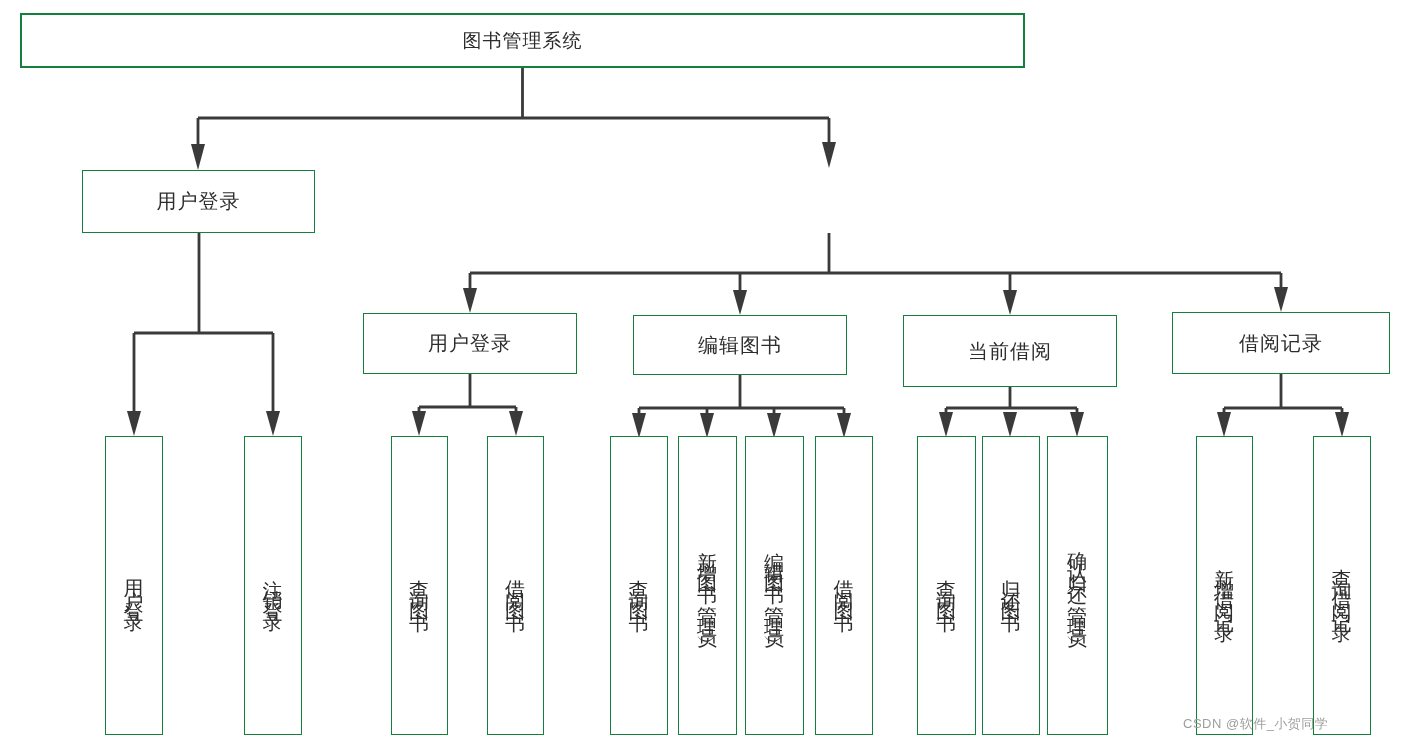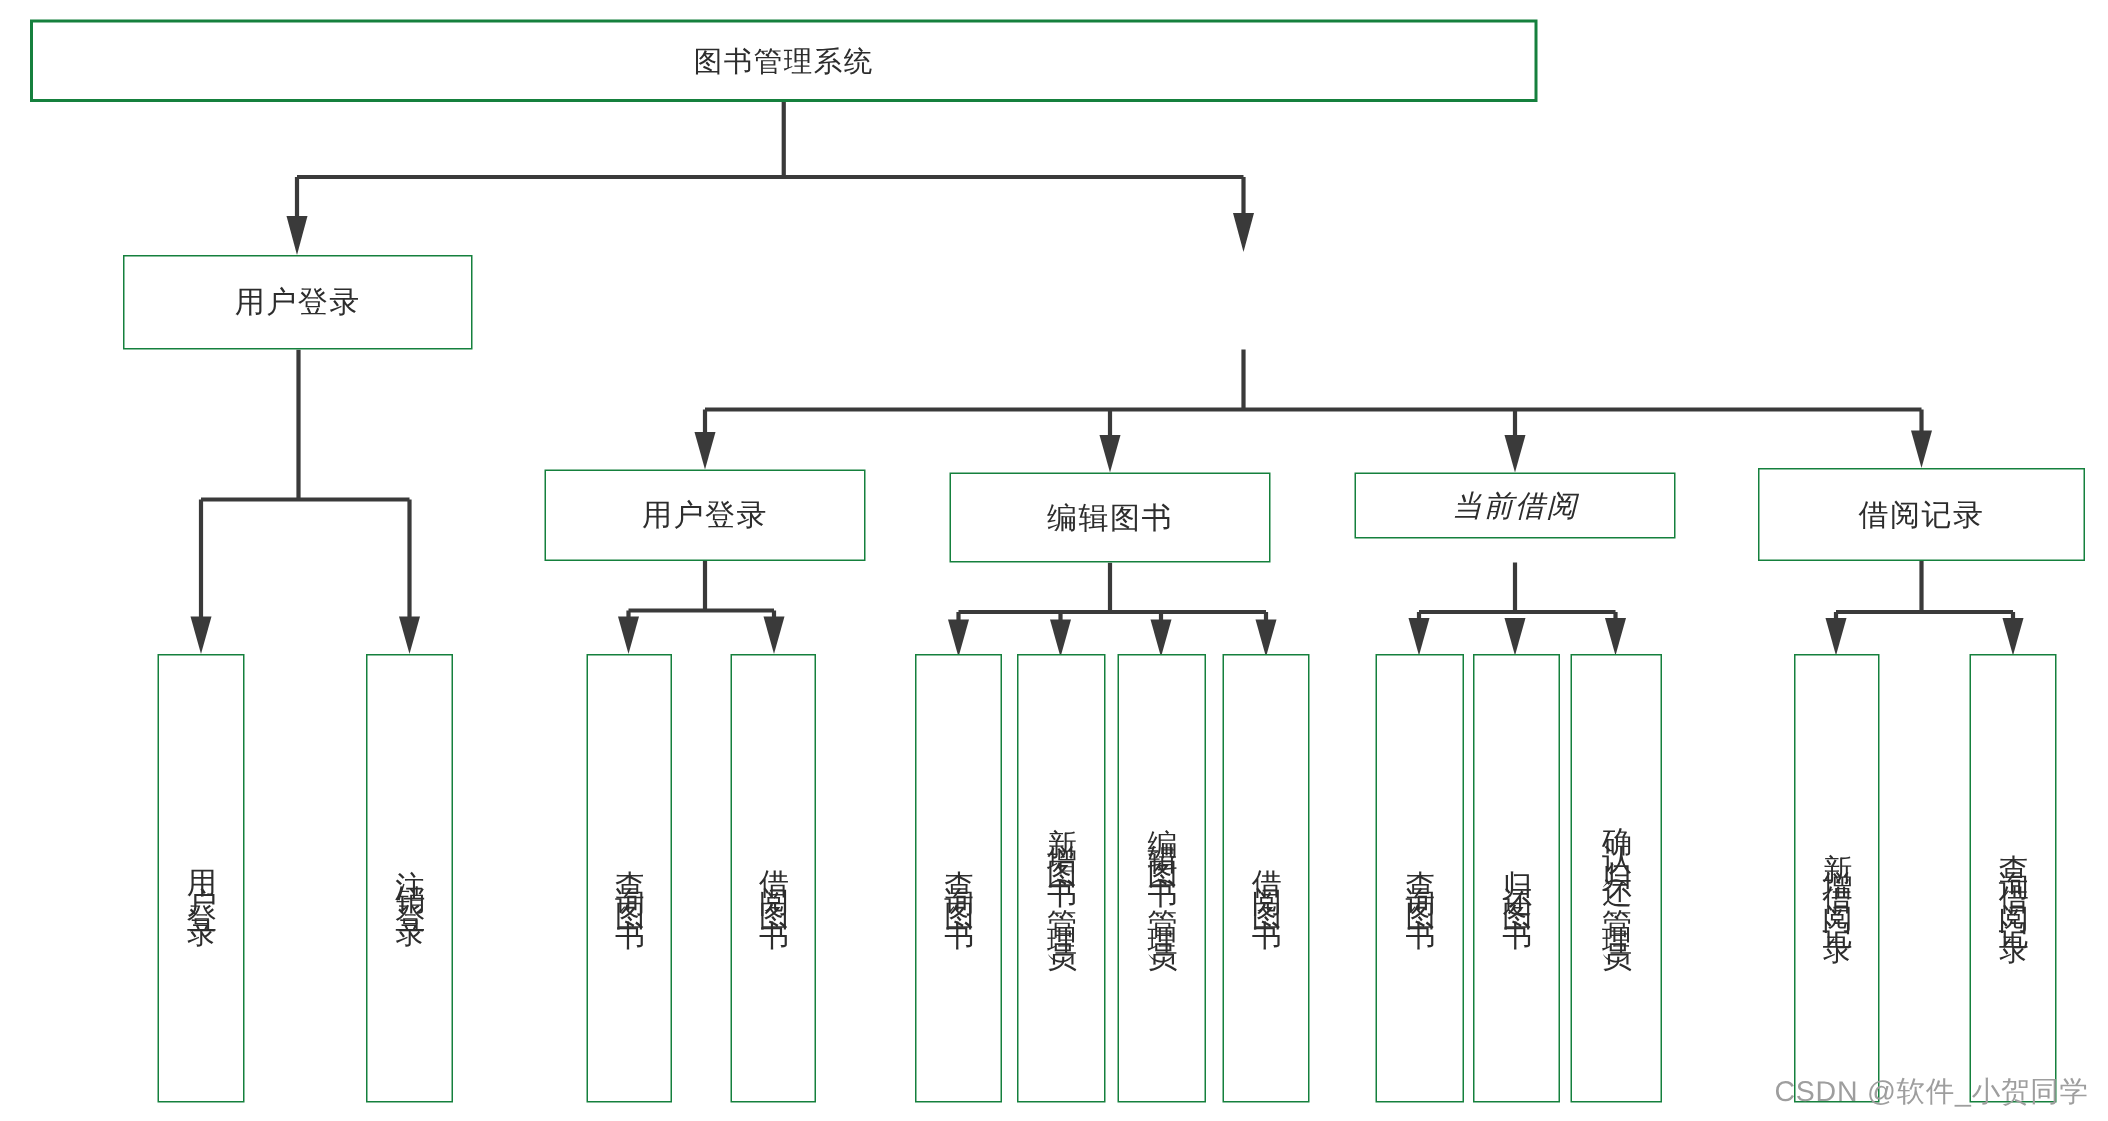--- a/index.html
+++ b/index.html
@@ -15,21 +15,21 @@
   }
   .root{border-width:2.5px;font-size:19px;letter-spacing:1px;}
   .branch{font-size:20px;letter-spacing:1px;}
   .leaf{
     writing-mode:vertical-rl;text-orientation:mixed;
     font-size:20px;letter-spacing:11px;line-height:1;
   }
   .leaf span{display:block;}
   .watermark{
     position:absolute;left:1183px;top:715px;width:215px;
-    font-size:19px;color:#9e9e9e;letter-spacing:0.5px;white-space:nowrap;
+    font-size:13px;color:#9e9e9e;letter-spacing:0.5px;white-space:nowrap;
     z-index:5;
   }
 </style>
 </head>
 <body>
 
 <div class="stage">
 
   <svg class="lines" viewBox="0 0 1405 747" xmlns="http://www.w3.org/2000/svg">
     <g stroke="#3a3a3a" stroke-width="2.8" fill="none">
@@ -71,21 +71,21 @@
   <div class="box branch" style="left:82px;top:170px;width:233px;height:63px;">
     <span>用户登录</span>
   </div>
 
   <div class="box branch" style="left:363px;top:313px;width:214px;height:61px;">
     <span>用户登录</span>
   </div>
   <div class="box branch" style="left:633px;top:315px;width:214px;height:60px;">
     <span>编辑图书</span>
   </div>
-  <div class="box branch" style="left:903px;top:315px;width:214px;height:44px;font-style:italic;">
+  <div class="box branch" style="left:903px;top:315px;width:214px;height:72px;">
     <span>当前借阅</span>
   </div>
   <div class="box branch" style="left:1172px;top:312px;width:218px;height:62px;">
     <span>借阅记录</span>
   </div>
 
   <div class="box leaf" style="left:105px;top:436px;width:58px;height:299px;">
     <span>用户登录</span>
   </div>
   <div class="box leaf" style="left:244px;top:436px;width:58px;height:299px;">

